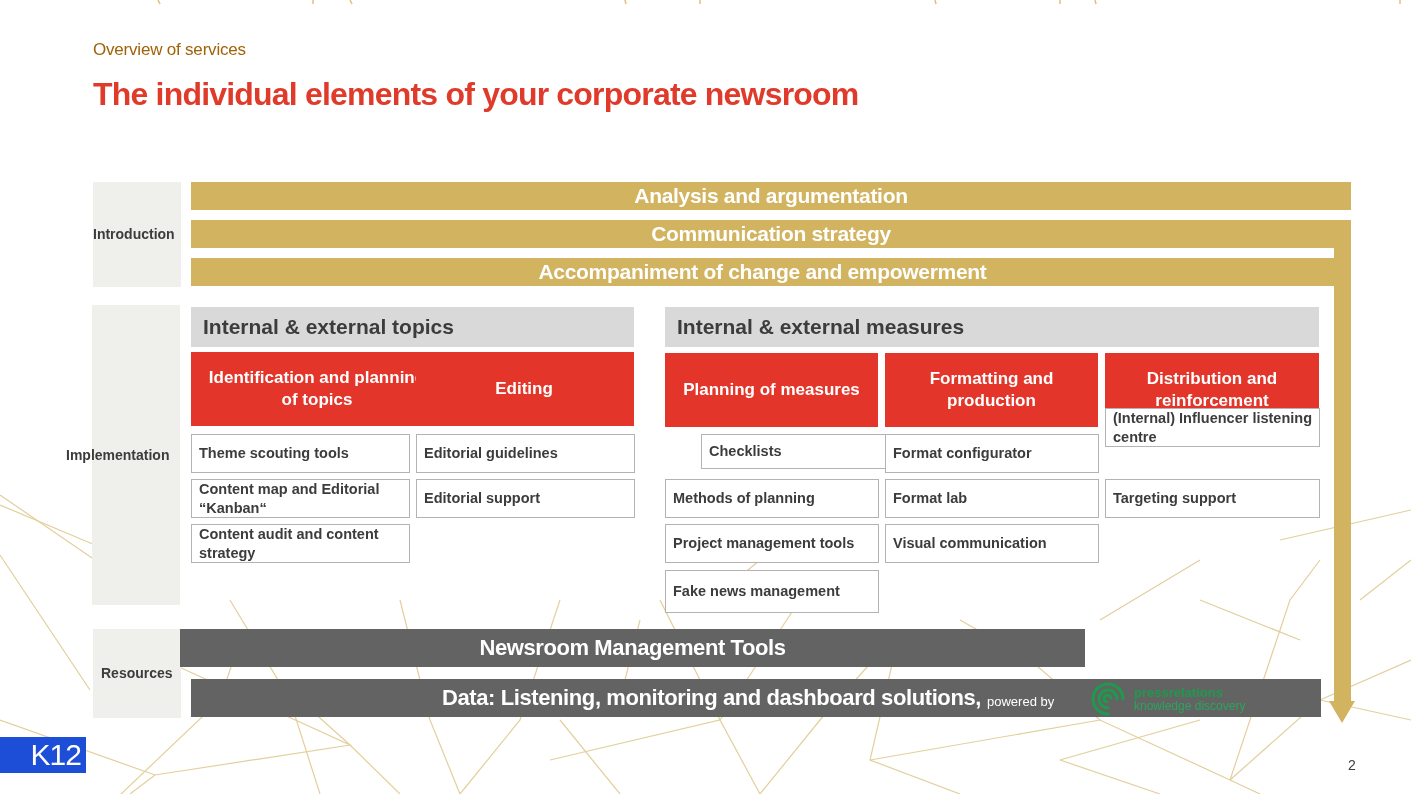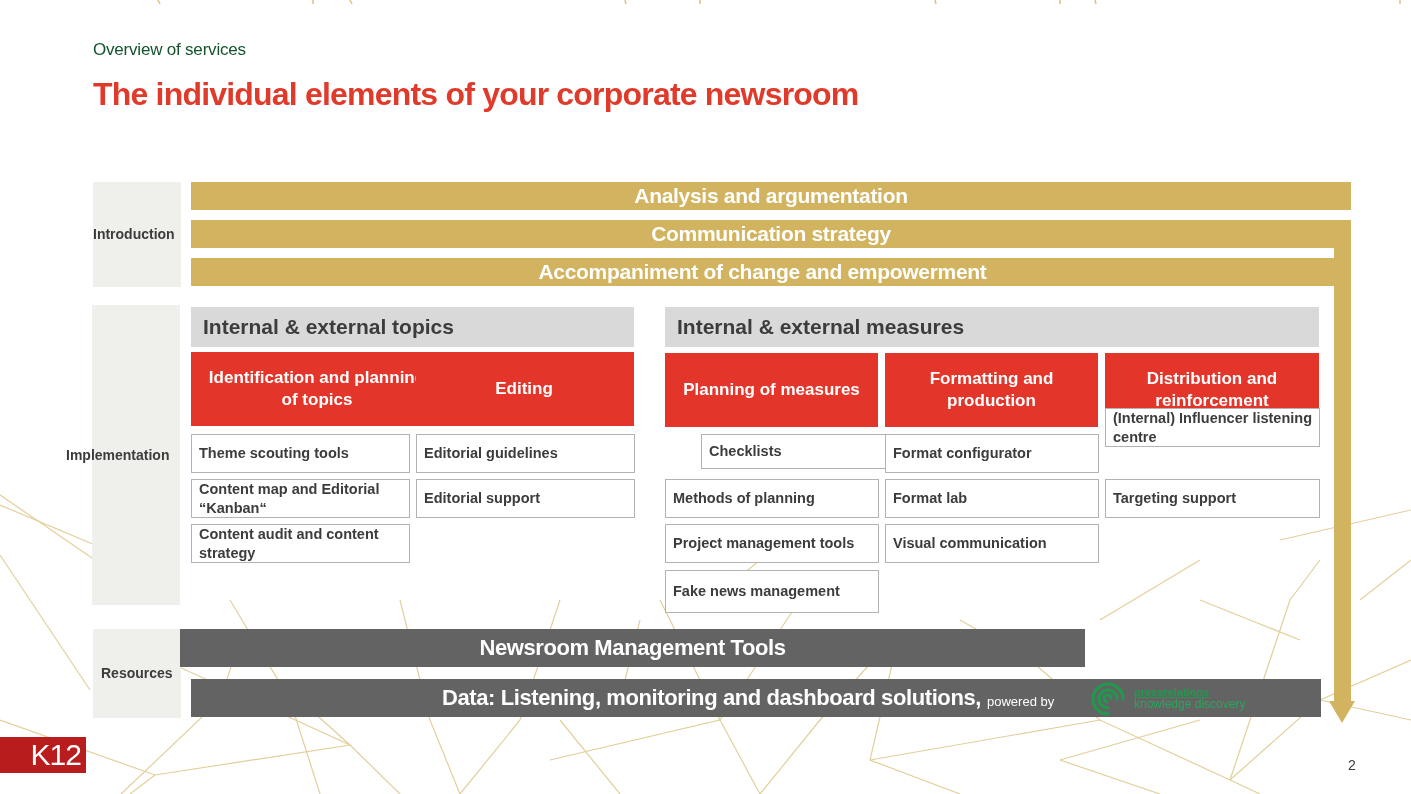--- a/index.html
+++ b/index.html
@@ -2,21 +2,21 @@
 <html><head>
 <meta charset="utf-8">
 <style>
   * { box-sizing: border-box; margin: 0; padding: 0; }
   html, body { width: 1411px; height: 794px; overflow: hidden; background: #ffffff; }
   body { position: relative; font-family: "Liberation Sans", "DejaVu Sans", sans-serif; color: #3c3c3c; }
 
   .bg-lines { position: absolute; left: 0; top: 0; width: 1411px; height: 794px; z-index: 0; }
 
   .abs { position: absolute; }
-  .subtitle { left: 93px; top: 40px; font-size: 17px; color: #14532d; letter-spacing: -0.2px; }
+  .subtitle { left: 93px; top: 40px; font-size: 17px; color: #a16207; letter-spacing: -0.2px; }
   .title { left: 93px; top: 76px; font-size: 32px; font-weight: bold; color: #e03a2b; letter-spacing: -0.8px; }
 
   .side-box { background: #efefeb; z-index: 1; }
   .side-label { font-size: 14px; font-weight: bold; color: #3c3c3c; z-index: 3; white-space: nowrap; }
 
   .gold-bar { background: #d2b35f; color: #fff; font-weight: bold; font-size: 21px; display: flex;
               align-items: center; justify-content: center; z-index: 2; letter-spacing: -0.3px; }
 
   .gold-vert { background: #d2b35f; z-index: 2; }
   .arrow-head { width: 0; height: 0; border-left: 13px solid transparent; border-right: 13px solid transparent;
@@ -30,24 +30,24 @@
 
   .cell { background: #fff; border: 1px solid #b3b3b3; font-size: 14.5px; font-weight: bold; color: #3c3c3c;
           display: flex; align-items: center; padding: 0 7px; line-height: 1.3; z-index: 2; }
 
   .dark-bar { background: #636363; color: #fff; font-weight: bold; font-size: 22px; display: flex;
               align-items: center; justify-content: center; z-index: 2; letter-spacing: -0.4px; }
   .powered { font-size: 13px; font-weight: normal; margin-left: 6px; margin-top: 6px; letter-spacing: 0; }
 
   .pr-logo { z-index: 3; display: flex; align-items: center; }
   .pr-text { margin-left: 6px; line-height: 1.05; }
-  .pr-name { color: #1e9a4c; font-weight: bold; font-size: 11px; text-decoration: underline; }
+  .pr-name { color: #1e9a4c; font-weight: bold; font-size: 13px; }
   .pr-tag { color: #2aa55c; font-size: 12px; }
 
-  .k12 { left: 0; top: 737px; width: 86px; height: 36px; background: #b91c1c; color: #fff; font-size: 30px;
+  .k12 { left: 0; top: 737px; width: 86px; height: 36px; background: #1d4ed8; color: #fff; font-size: 30px;
          display: flex; align-items: center; justify-content: flex-end; padding-right: 5px; z-index: 2; letter-spacing: -1px; }
   .page-num { left: 1348px; top: 757px; font-size: 14px; color: #3c3c3c; z-index: 2; }
 </style>
 </head>
 <body>
 
 <svg class="bg-lines" viewBox="0 0 1411 794">
   <g stroke="#d9bf7a" stroke-width="1.2" fill="none" opacity="0.75">
     <polyline points="0,495 95,560 180,600"></polyline>
     <polyline points="0,505 95,545"></polyline>

